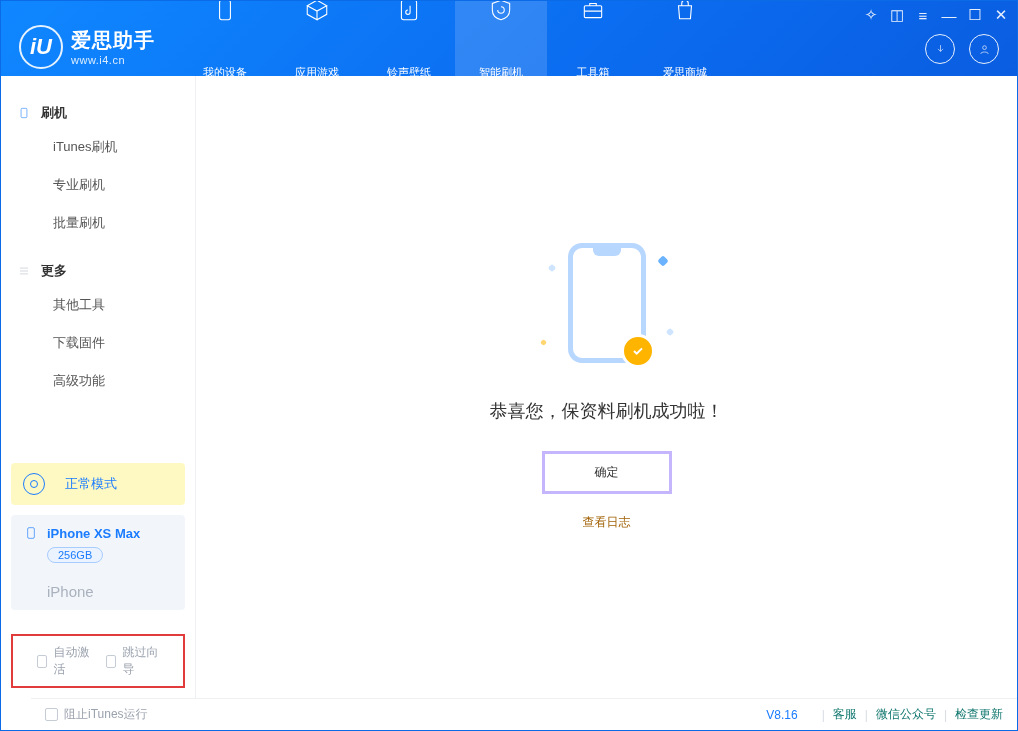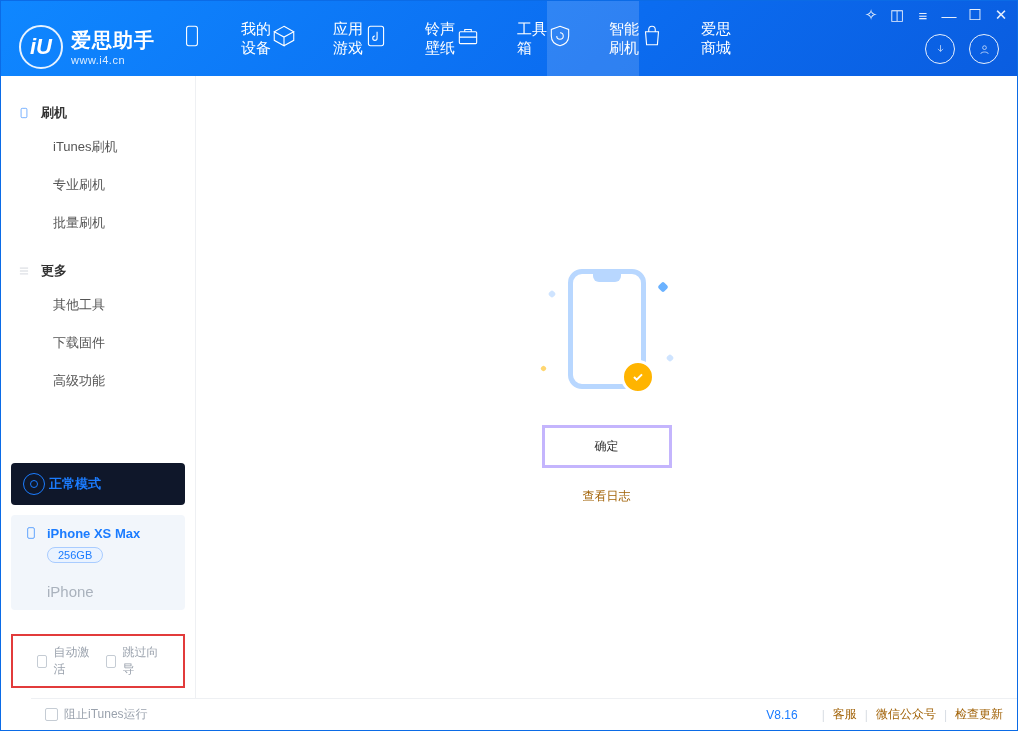--- a/index.html
+++ b/index.html
@@ -15,22 +15,22 @@
 .brand { display:flex; align-items:center; padding:16px 24px 0 18px; }
 .brand-logo {
   width:44px; height:44px; border:2px solid rgba(255,255,255,.9); border-radius:50%;
   display:flex; align-items:center; justify-content:center; font-size:22px; font-weight:700; font-style: italic; margin-right:8px;
 }
 .brand-text .t1 { font-size:20px; font-weight:600; letter-spacing:1px; }
 .brand-text .t2 { font-size:11px; opacity:.85; letter-spacing:.5px;}
 
 .navtabs { display:flex; flex:1; }
 .navtab {
-  width:92px; display:flex; flex-direction:row; align-items:center; justify-content:center;
-  font-size:15px; cursor:pointer; position:relative;gap:36px;
+  width:92px; display:flex; flex-direction:column; align-items:center; justify-content:center;
+  font-size:11px; cursor:pointer; position:relative;gap:36px;
 }
 .navtab.active { background: rgba(255,255,255,.15); }
 .navtab .ico { width:26px; height:26px; margin-bottom:6px; display:flex; align-items:center; justify-content:center; }
 .navtab .ico svg { width:26px; height:26px; stroke:#fff; fill:none; }
 
 .win-controls { position:absolute; top:6px; right:8px; display:flex; gap:10px; align-items:center; }
 .win-controls span, .win-controls svg { width:16px; height:16px; color:#fff; opacity:.9; cursor:pointer; display:inline-flex; align-items:center; justify-content:center; font-size:15px;}
 .header-circles { position:absolute; bottom:12px; right:18px; display:flex; gap:14px;}
 .header-circles .circ { width:30px; height:30px; border:1.5px solid rgba(255,255,255,.9); border-radius:50%; display:flex; align-items:center; justify-content:center;}
 .header-circles .circ svg{width:15px;height:15px;stroke:#fff;fill:none;}
@@ -38,21 +38,21 @@
 
 .body { display:flex; height: calc(731px - 75px - 32px - 2px); }
 .sidebar { width:195px; border-right:1px solid #eef0f3; padding-top:22px; display:flex; flex-direction:column; font-size:13px; color:#333;}
 .side-group-hd { display:flex; align-items:center; gap:10px; padding:0 16px; height:30px; font-weight:600; color:#333;}
 .side-group-hd svg{width:14px;height:14px;}
 .side-item { padding:0 16px 0 52px; height:38px; display:flex; align-items:center; color:#555; cursor:pointer;}
 .side-item.active { color:#1b7cff; }
 .side-gap { height:14px; }
 
 .device-panel { margin:6px 10px 10px 10px; }
-.dev-box { background:#0f172a; border-radius:4px; padding:10px 12px; margin-bottom:10px; display:flex; align-items:center; gap:4px; color:#1b7cff; font-size:13px;font-weight:bold;}
+.dev-box { background:#fef9c3; border-radius:4px; padding:10px 12px; margin-bottom:10px; display:flex; align-items:center; gap:20px; color:#1b7cff; font-size:13px;}
 .dev-box .devicon{width:22px;height:22px;border:1.6px solid #1b7cff;border-radius:50%;display:flex;align-items:center;justify-content:center;}
 .dev-box .devicon span{width:8px;height:8px;border:1.6px solid #1b7cff;border-radius:50%;}
 .dev-box2 { background:#f2f6fb; border-radius:4px; padding:10px 12px; }
 .dev-box2 .row1{display:flex;align-items:center;gap:8px;color:#1b7cff;font-weight:600;font-size:13px;}
 .dev-box2 .row1 svg{width:16px;height:16px;stroke:#1b7cff;fill:none;}
 .dev-box2 .storage{display:inline-block;margin:6px 0 0 24px; padding:1px 10px; font-size:11px; color:#1b7cff; border:1px solid #a9ccff; border-radius:10px; background:#eaf3ff;}
 .dev-box2 .sub{margin:20px 0 0 24px; font-size:15px; color:#aab2bd;}
 
 .bottom-checks { margin:14px 10px 10px 10px; border:2px solid #e23b3b; padding:8px 24px; display:flex; align-items:center; gap:16px; font-size:12px; color:#9aa2ad;}
 .chk{display:flex;align-items:center;gap:6px;cursor:pointer;}
@@ -74,21 +74,21 @@
 
 .success-text{font-size:18px;color:#333;margin-bottom:28px;}
 .ok-btn{display:inline-block; min-width:130px; padding:10px 32px; border:3px solid #c4b5fd; background:#fff; font-size:12px; color:#333; cursor:pointer;}
 .log-link{display:block; margin-top:20px; font-size:12px; color:#a16207; cursor:pointer;}
 
 
 .statusbar{height:32px;border-top:1px solid #eef0f3; display:flex; align-items:center; padding:0 14px; font-size:12px; color:#888; justify-content:space-between;margin-left:30px;}
 .statusbar .left{display:flex;align-items:center;gap:6px;}
 .statusbar .right{display:flex;align-items:center;gap:8px;}
 .statusbar .divider{color:#d8dde3;}
-.statusbar a{color:#a16207;cursor:pointer;}
+.statusbar a{color:#0f766e;cursor:pointer;}
 .version{color:#1b7cff;margin-right:16px;}
 </style>
 </head>
 <body>
 
 <div class="titlebar">
   <div class="brand">
     <div class="brand-logo">
         <span>iU</span>
       </div>
@@ -117,37 +117,37 @@
     </div>
     <div class="navtab">
       <span class="ico">
           <svg viewBox="0 0 24 24">
             <rect x="5" y="3" width="14" height="18" rx="2"></rect>
             <path d="M13 8 V14 A2 2 0 1 1 11 12"></path>
           </svg>
         </span>
       <span>铃声壁纸</span>
     </div>
+    <div class="navtab active">
+      <span class="ico">
+          <svg viewBox="0 0 24 24">
+            <path d="M12 3 L20 6 V12 C20 17 16 20 12 21 C8 20 4 17 4 12 V6 Z"></path>
+            <path d="M9 12 A3 3 0 1 0 12 9"></path>
+          </svg>
+        </span>
+      <span>智能刷机</span>
+    </div>
     <div class="navtab">
       <span class="ico">
           <svg viewBox="0 0 24 24">
             <rect x="4" y="8" width="16" height="11" rx="1"></rect>
             <path d="M9 8 V6 H15 V8 M4 13 H20"></path>
           </svg>
         </span>
       <span>工具箱</span>
-    </div>
-    <div class="navtab active">
-      <span class="ico">
-          <svg viewBox="0 0 24 24">
-            <path d="M12 3 L20 6 V12 C20 17 16 20 12 21 C8 20 4 17 4 12 V6 Z"></path>
-            <path d="M9 12 A3 3 0 1 0 12 9"></path>
-          </svg>
-        </span>
-      <span>智能刷机</span>
     </div>
     <div class="navtab">
       <span class="ico">
           <svg viewBox="0 0 24 24">
             <path d="M6 8 H18 L17 20 H7 Z M9 8 V6 A3 3 0 0 1 15 6 V8"></path>
           </svg>
         </span>
       <span>爱思商城</span>
     </div>
   </div>
@@ -254,20 +254,21 @@
           <div class="dot d4"></div>
         <div class="phone">
           <div class="notch"></div>
           <div class="badge">
             <svg viewBox="0 0 24 24">
                 <path d="M6 12 L10 16 L18 8"></path>
               </svg>
           </div>
         </div>
       </div>
+      <div class="success-text">恭喜您，保资料刷机成功啦！</div>
       <button class="ok-btn">确定</button>
       <a class="log-link">查看日志</a>
     </div>
   </div>
 </div>
 
 <div class="statusbar">
   <div class="left">
     <label class="chk" style="color:#9aa2ad;">
       <span class="box"></span>

